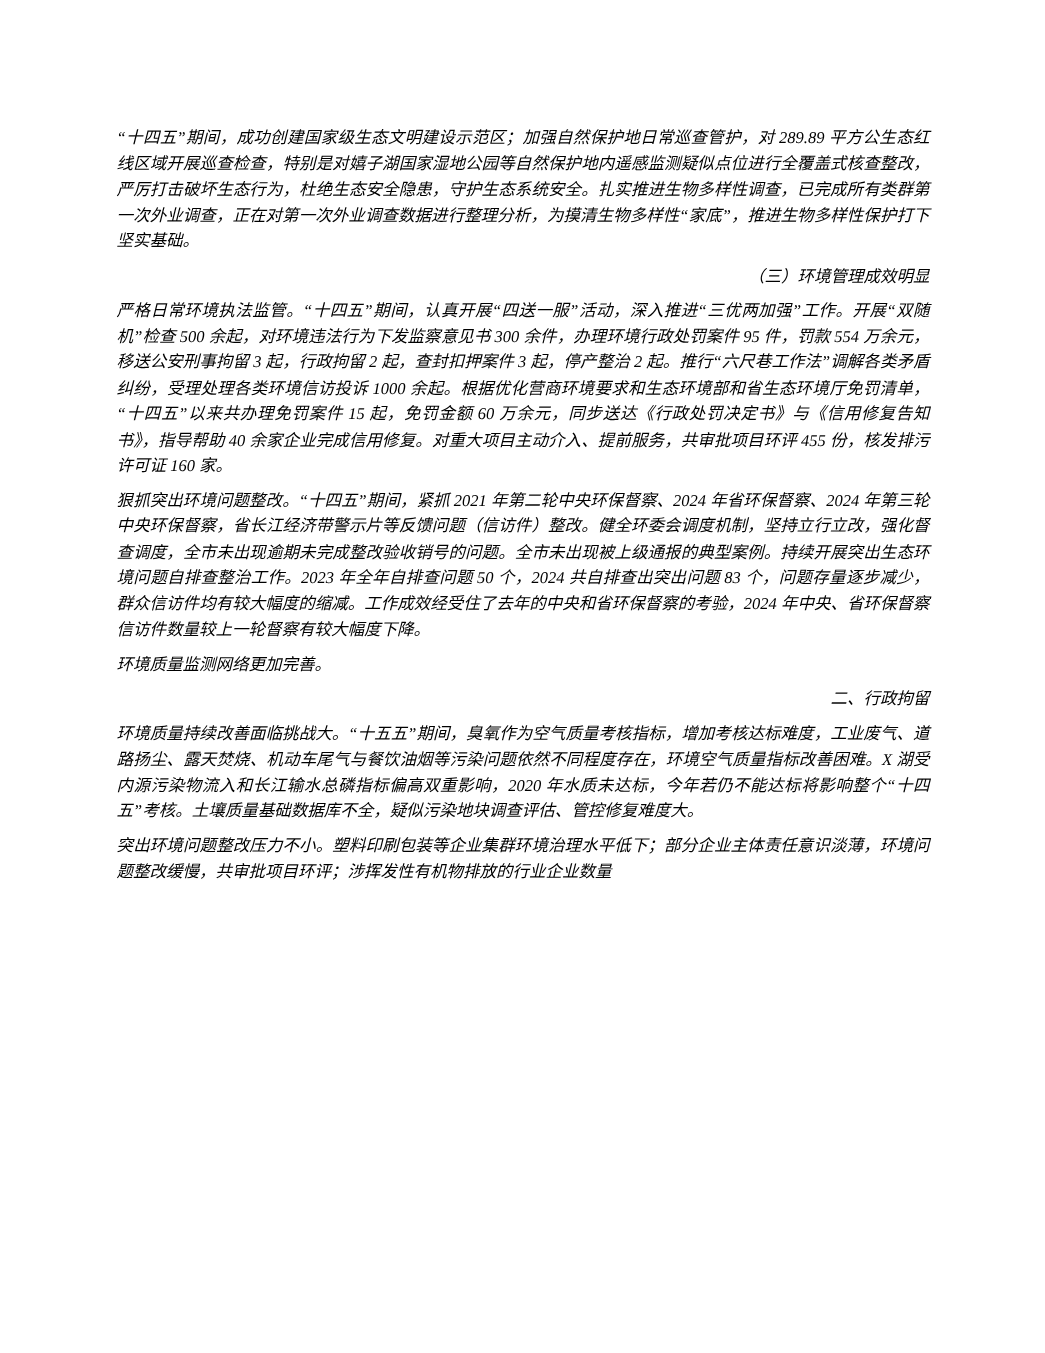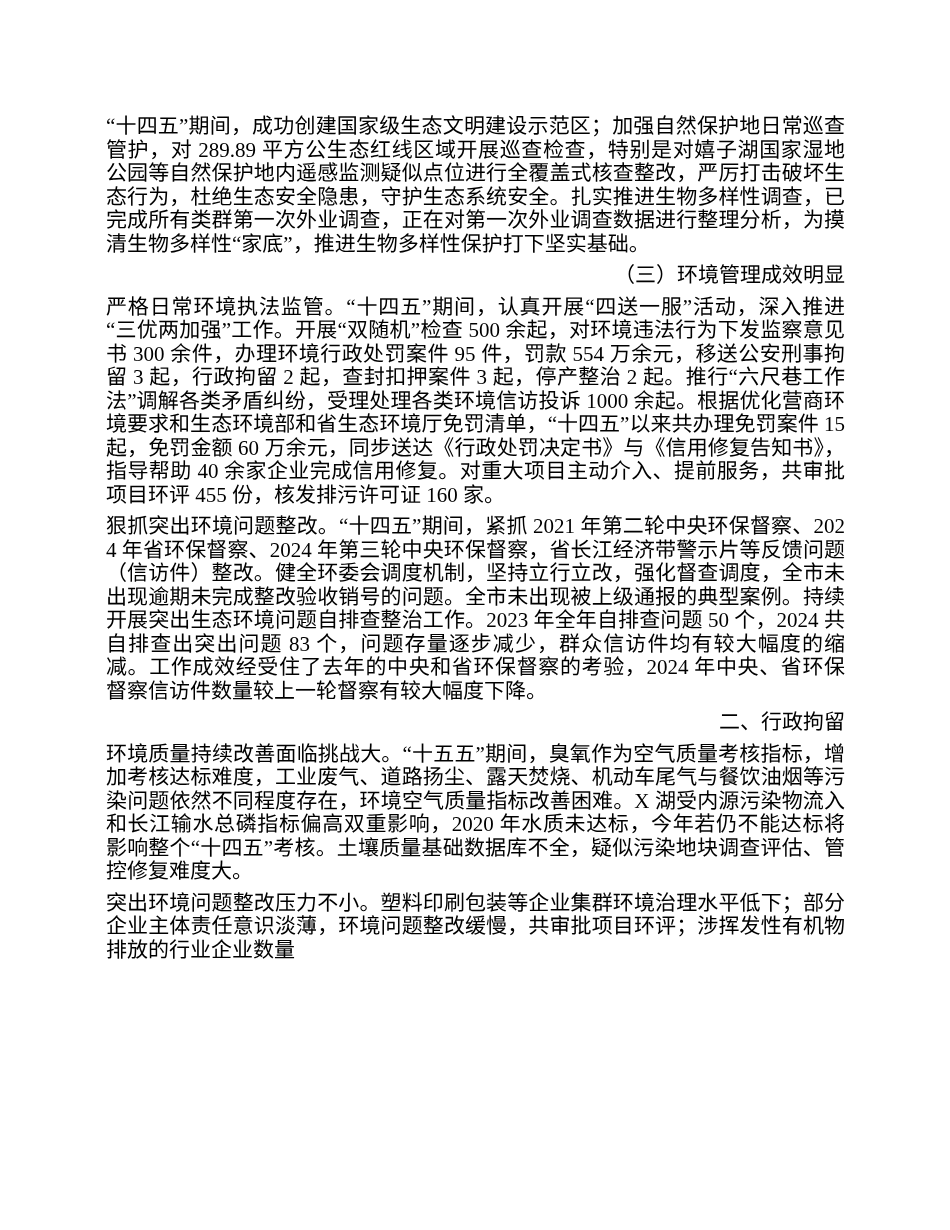--- a/index.html
+++ b/index.html
@@ -16,34 +16,36 @@
   .doc-page {
     position: absolute;
     left: 106px;
     top: 115px;
     width: 739px;
   }
   .doc-page p {
     margin: 0 0 8px 0;
     padding: 0;
     font-family: "Liberation Serif", "DejaVu Serif", serif;
-    font-size: 21px;
+    font-size: 15px;
     line-height: 23.5px;
     color: #000000;
     text-align: justify;
     word-break: break-all;
+    font-style: italic;
   }
   .doc-page p.heading {
     text-align: right;
   }
 </style>
 </head>
 <body>
 
 <div class="doc-page">
   <p>“十四五”期间，成功创建国家级生态文明建设示范区；加强自然保护地日常巡查管护，对 289.89 平方公生态红线区域开展巡查检查，特别是对嬉子湖国家湿地公园等自然保护地内遥感监测疑似点位进行全覆盖式核查整改，严厉打击破坏生态行为，杜绝生态安全隐患，守护生态系统安全。扎实推进生物多样性调查，已完成所有类群第一次外业调查，正在对第一次外业调查数据进行整理分析，为摸清生物多样性“家底”，推进生物多样性保护打下坚实基础。</p>
   <p class="heading">（三）环境管理成效明显</p>
   <p>严格日常环境执法监管。“十四五”期间，认真开展“四送一服”活动，深入推进“三优两加强”工作。开展“双随机”检查 500 余起，对环境违法行为下发监察意见书 300 余件，办理环境行政处罚案件 95 件，罚款 554 万余元，移送公安刑事拘留 3 起，行政拘留 2 起，查封扣押案件 3 起，停产整治 2 起。推行“六尺巷工作法”调解各类矛盾纠纷，受理处理各类环境信访投诉 1000 余起。根据优化营商环境要求和生态环境部和省生态环境厅免罚清单，“十四五”以来共办理免罚案件 15 起，免罚金额 60 万余元，同步送达《行政处罚决定书》与《信用修复告知书》，指导帮助 40 余家企业完成信用修复。对重大项目主动介入、提前服务，共审批项目环评 455 份，核发排污许可证 160 家。</p>
   <p>狠抓突出环境问题整改。“十四五”期间，紧抓 2021 年第二轮中央环保督察、2024 年省环保督察、2024 年第三轮中央环保督察，省长江经济带警示片等反馈问题（信访件）整改。健全环委会调度机制，坚持立行立改，强化督查调度，全市未出现逾期未完成整改验收销号的问题。全市未出现被上级通报的典型案例。持续开展突出生态环境问题自排查整治工作。2023 年全年自排查问题 50 个，2024 共自排查出突出问题 83 个，问题存量逐步减少，群众信访件均有较大幅度的缩减。工作成效经受住了去年的中央和省环保督察的考验，2024 年中央、省环保督察信访件数量较上一轮督察有较大幅度下降。</p>
+  <p>环境质量监测网络更加完善。</p>
   <p class="heading">二、行政拘留</p>
   <p>环境质量持续改善面临挑战大。“十五五”期间，臭氧作为空气质量考核指标，增加考核达标难度，工业废气、道路扬尘、露天焚烧、机动车尾气与餐饮油烟等污染问题依然不同程度存在，环境空气质量指标改善困难。X 湖受内源污染物流入和长江输水总磷指标偏高双重影响，2020 年水质未达标，今年若仍不能达标将影响整个“十四五”考核。土壤质量基础数据库不全，疑似污染地块调查评估、管控修复难度大。</p>
   <p>突出环境问题整改压力不小。塑料印刷包装等企业集群环境治理水平低下；部分企业主体责任意识淡薄，环境问题整改缓慢，共审批项目环评；涉挥发性有机物排放的行业企业数量</p>
 </div>
 
 </body></html>

